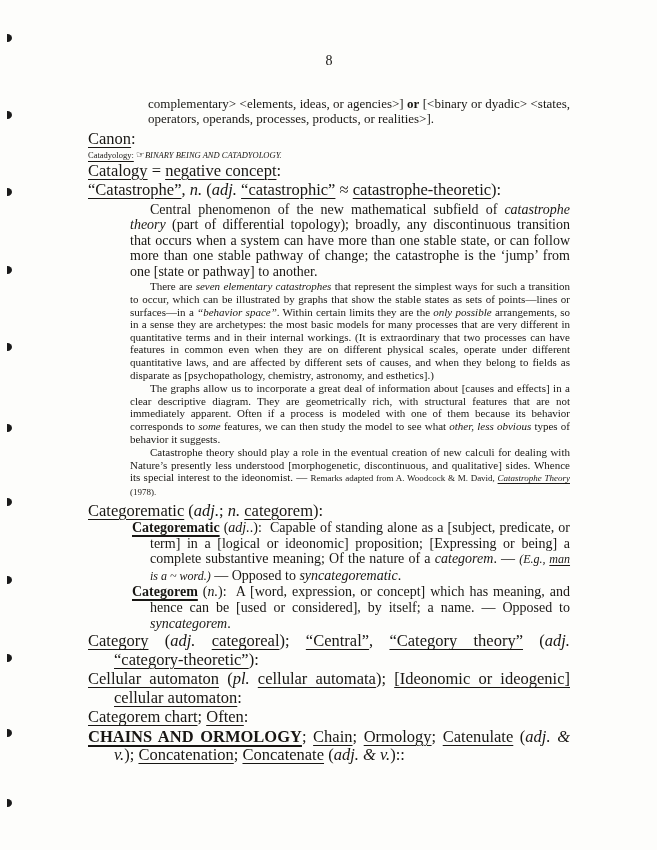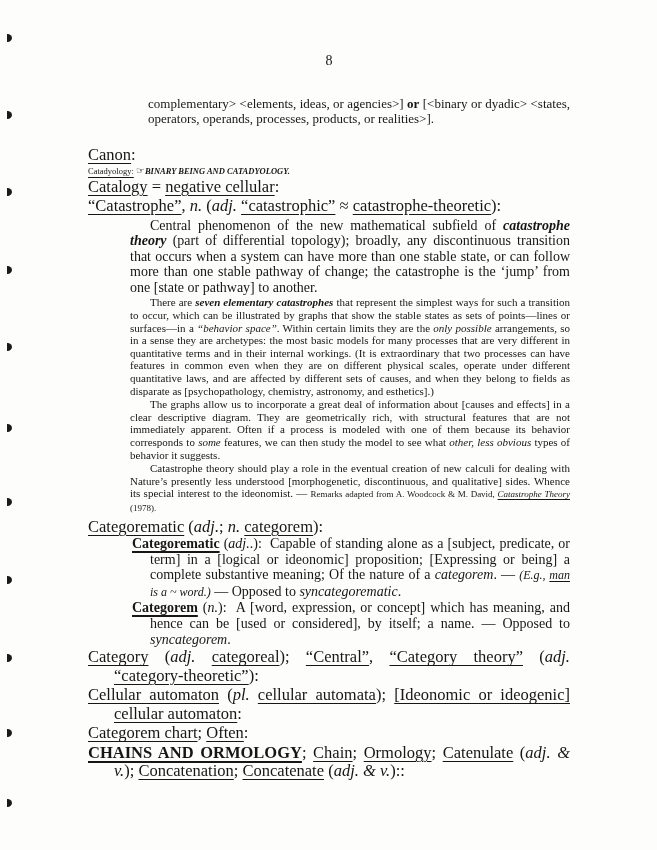--- a/index.html
+++ b/index.html
@@ -42,21 +42,21 @@
   }
   .sub{
     font-size:14px;line-height:15.6px;
     margin-left:44px;padding-left:18px;text-indent:-18px;
     text-align:justify;
   }
   
   .u{text-decoration:underline;text-underline-offset:2.5px;text-decoration-thickness:1.2px;}
   .b{font-weight:bold;}
   .i{font-style:italic;}
-  .bi{font-weight:bold;font-style:italic;}
+  .bi{font-weight:normal;font-style:italic;}
   .bu{font-weight:bold;text-decoration:underline;text-underline-offset:2.5px;text-decoration-thickness:1.5px;}
   .ui{font-style:italic;text-decoration:underline;text-underline-offset:2px;text-decoration-thickness:1px;}
   .sm{font-size:12px;}
   .tiny{font-size:9px;}
   .manicule{font-family:"DejaVu Sans",sans-serif;font-size:10px;font-style:normal;}
 </style>
 </head>
 <body>
 
 <div class="page">
@@ -72,26 +72,26 @@
   <div class="mark" style="top:654px"></div>
   <div class="mark" style="top:729px"></div>
   <div class="mark" style="top:799px"></div>
 
   <div class="content">
 
     <div class="pageno">8</div>
 
     <div class="carryover"><span>complementary&gt; &lt;elements, ideas, or agencies&gt;] </span><span class="b">or</span><span> [&lt;binary or dyadic&gt; &lt;states, operators, operands, processes, products, or realities&gt;].</span></div>
 
-    <div class="h" style="margin-top:20px"><span class="u">Canon</span><span>:</span></div>
+    <div class="h" style="margin-top:4px"><span class="u">Canon</span><span>:</span></div>
 
 
     <div class="tinyline"><span class="u">Catadyology:</span><span> </span><span class="manicule">☞</span><span class="bi">BINARY BEING AND CATADYOLOGY.</span></div>
 
-    <div class="h"><span class="u">Catalogy</span><span> = </span><span class="u">negative cellular</span><span>:</span></div>
+    <div class="h"><span class="u">Catalogy</span><span> = </span><span class="u">negative concept</span><span>:</span></div>
 
     <div class="h"><span class="u">“Catastrophe”</span><span>, </span><span class="i">n.</span><span> (</span><span class="i">adj.</span><span> </span><span class="u">“catastrophic”</span><span> ≈ </span><span class="u">catastrophe-theoretic</span><span>):</span></div>
 
     <div class="def"><span>Central phenomenon of the new mathematical subfield of </span><span class="bi">catastrophe theory</span><span> (part of differential topology); broadly, any discontinuous transition that occurs when a system can have more than one stable state, or can follow more than one stable pathway of change; the catastrophe is the ‘jump’ from one [state or pathway] to another.</span></div>
 
     <div class="rem"><span>There are </span><span class="bi">seven elementary catastrophes</span><span> that represent the simplest ways for such a transition to occur, which can be illustrated by graphs that show the stable states as sets of points—lines or surfaces—in a </span><span class="i">“behavior space”</span><span>. Within certain limits they are the </span><span class="i">only possible</span><span> arrangements, so in a sense they are archetypes: the most basic models for many processes that are very different in quantitative terms and in their internal workings. (It is extraordinary that two processes can have features in common even when they are on different physical scales, operate under different quantitative laws, and are affected by different sets of causes, and when they belong to fields as disparate as [psychopathology, chemistry, astronomy, and esthetics].)</span></div>
 
     <div class="rem"><span>The graphs allow us to incorporate a great deal of information about [causes and effects] in a clear descriptive diagram. They are geometrically rich, with structural features that are not immediately apparent. Often if a process is modeled with one of them because its behavior corresponds to </span><span class="i">some</span><span> features, we can then study the model to see what </span><span class="i">other, less obvious</span><span> types of behavior it suggests.</span></div>
 
     <div class="rem"><span>Catastrophe theory should play a role in the eventual creation of new calculi for dealing with Nature’s presently less understood [morphogenetic, discontinuous, and qualitative] sides. Whence its special interest to the ideonomist. — </span><span class="tiny">Remarks adapted from A. Woodcock &amp; M. David, </span><span class="tiny ui">Catastrophe Theory</span><span class="tiny"> (1978).</span></div>

